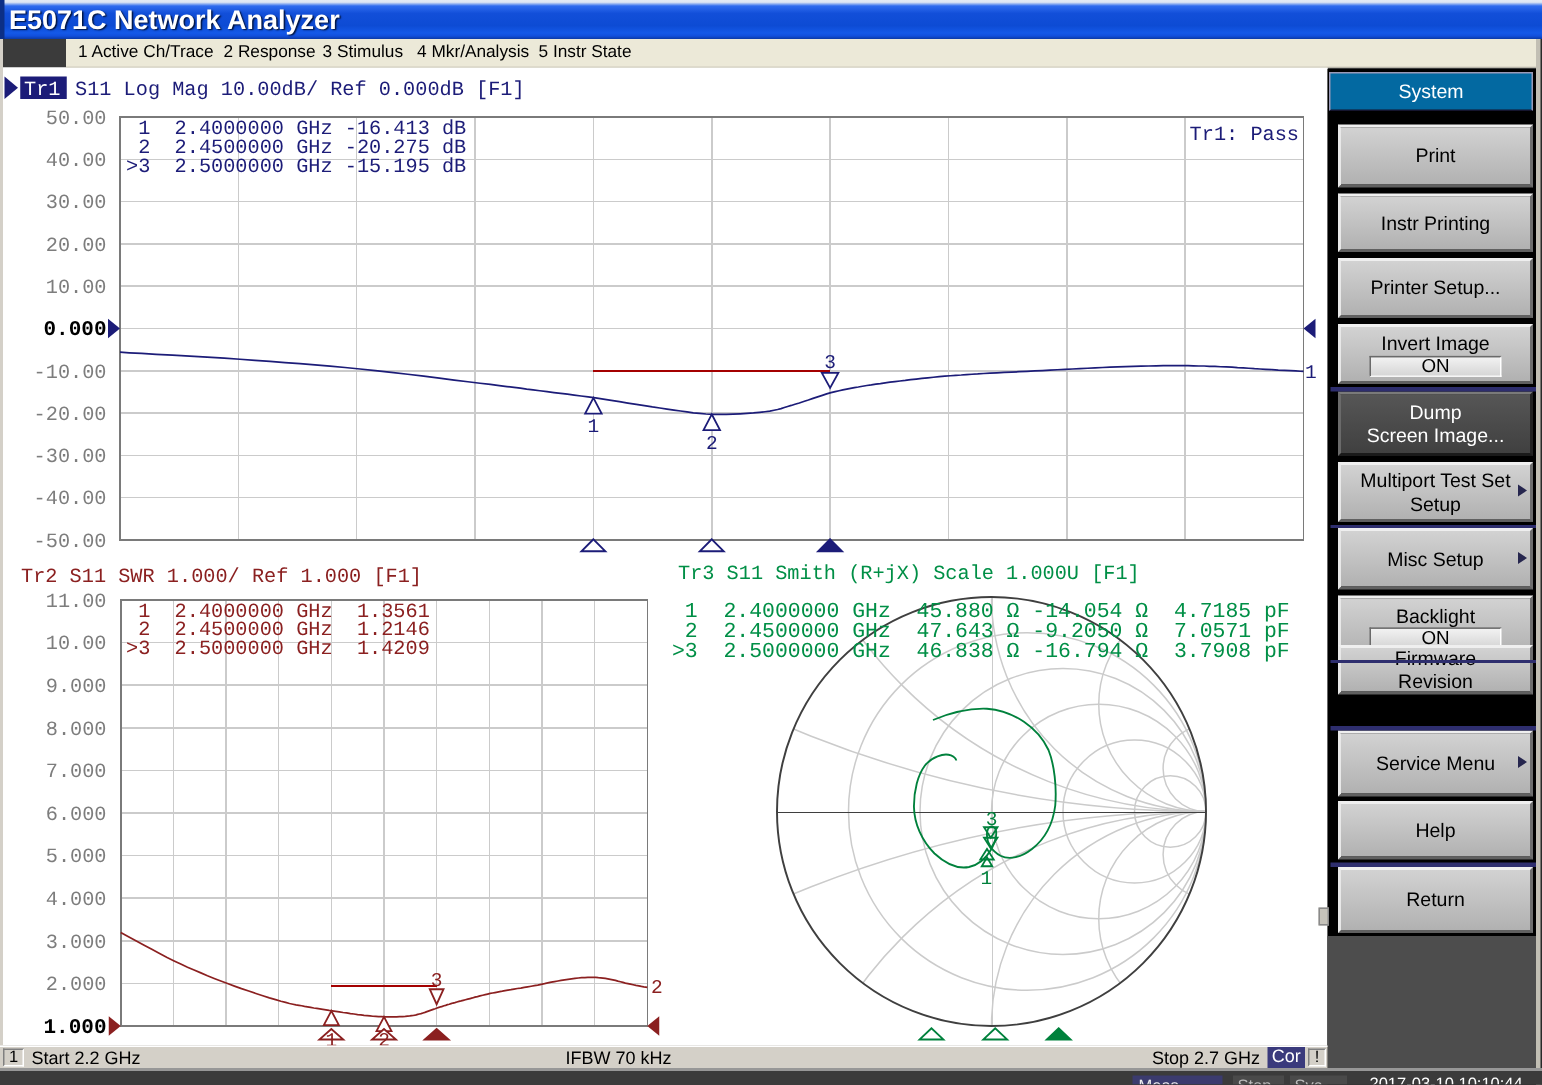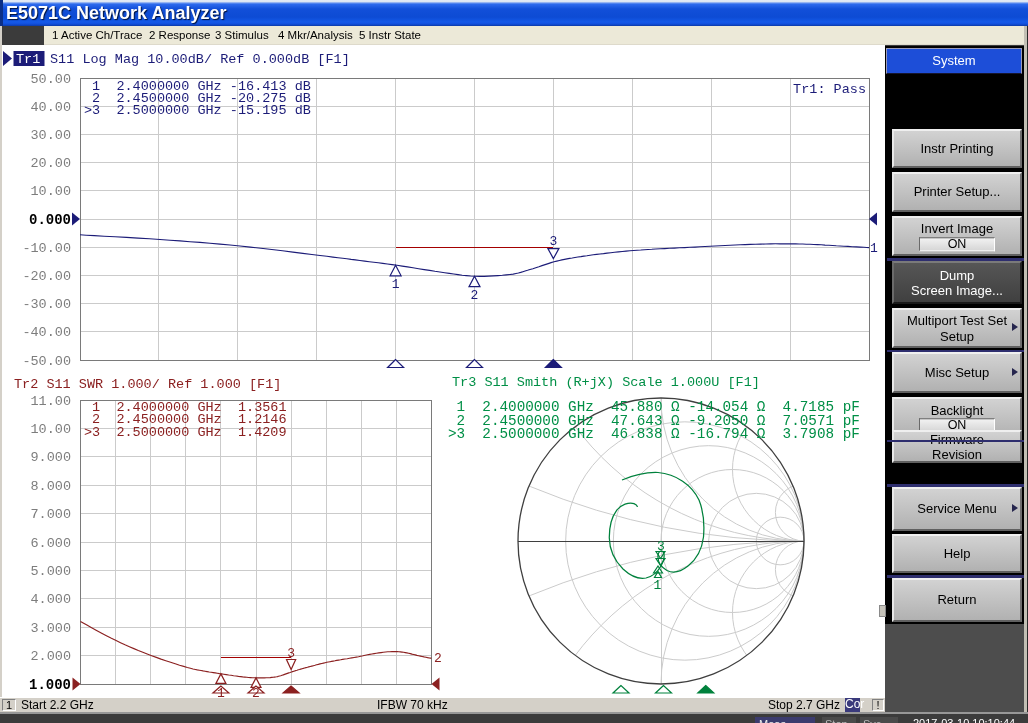--- a/index.html
+++ b/index.html
@@ -11,31 +11,31 @@
   font-size:11.5px; color:#000; line-height:19px; border-bottom:1px solid #dedacb;margin-left:44px; }
 #menubar span { position:absolute; top:0; }
 #screen { position:absolute; left:0; top:45px; width:885px; height:652px; background:#fff; }
 #sidebar { position:absolute; left:885px; top:46px; width:143px; height:677px; background:#000; }
 .skey { position:absolute; left:7px; width:130px; background:linear-gradient(180deg,#d2d2d2,#b1b1b1);
   border-top:2px solid #efefef; border-left:2px solid #e8e8e8; border-right:2px solid #6e6e6e;
   border-bottom:2px solid #606060; color:#000; font-size:13px; text-align:center; }
 .skey.dark { background:linear-gradient(180deg,#565656,#404040); color:#fff;
   border-top:2px solid #7a7a7a; border-left:2px solid #6a6a6a; border-right:2px solid #222; border-bottom:2px solid #1a1a1a; }
 .sklines { position:absolute; left:0; right:0; top:50%; transform:translateY(-50%); line-height:15.5px; }
-.onbox { width:76px; margin:0 auto; height:14px; line-height:13px; font-size:12.5px;
+.onbox { width:88px; margin:0 auto; height:14px; line-height:13px; font-size:12.5px;
   background:linear-gradient(180deg,#f2f2f2,#d6d6d6); border:1px solid; border-color:#6a6a6a #fff #fff #6a6a6a; }
 .arr { position:absolute; right:2px; top:50%; margin-top:-5px; width:0; height:0;
   border-left:6px solid #26264e; border-top:4px solid transparent; border-bottom:4px solid transparent; }
 #rightedge { position:absolute; left:1024px; top:26px; width:4px; height:697px; background:#c2bfb4; border-right:1px solid #2a2a2a; }
 #statusbar { position:absolute; left:0; top:697px; width:885px; height:15px; background:#d4d0c8;
   border-top:1px solid #fff; font-size:12px; color:#000; }
 #statusbar .t { position:absolute; top:0; line-height:14px; }
 #chanbox { position:absolute; left:2px; top:1px; width:14px; height:12px; border:1px solid;
   border-color:#808080 #fff #fff #808080; text-align:center; line-height:11px; font-size:11px; }
-#corbox { position:absolute; left:845px; top:0px; width:15px; height:14px; background:#3a3a7c; color:#fff;
+#corbox { position:absolute; left:845px; top:0px; width:25px; height:14px; background:#3a3a7c; color:#fff;
   text-align:center; line-height:13px; font-size:12px; }
 #exbox { position:absolute; left:872px; top:1px; width:12px; height:12px; border:1px solid;
   border-color:#808080 #fff #fff #808080; text-align:center; line-height:11px; font-size:11px; }
 #bottombar { position:absolute; left:0; top:712px; width:1028px; height:11px; background:#3b3b3b;
   border-top:2px solid #979797; overflow:hidden; }
 #bottombar div { position:absolute; font-size:11px; line-height:14px; }
 svg text { white-space:pre; }
 </style></head>
 <body>
 <div id="page">
@@ -193,22 +193,27 @@
   <div style="position:absolute;left:0;top:0;width:3px;height:26px;background:#0c2f86;"></div>
   <div id="menubar">
     <span style="left:8px">1 Active Ch/Trace</span>
     <span style="left:105px">2 Response</span>
     <span style="left:171px">3 Stimulus</span>
     <span style="left:234px">4 Mkr/Analysis</span>
     <span style="left:315px">5 Instr State</span>
     <span style="left:985px">Resize</span>
   </div>
   <div id="sidebar">
-<div class="skey" style="top:2px;height:26px;background:#1d4ed8;border:1px solid #9a9ab8;border-bottom-color:#15152e;left:1px;width:136px;">
+<div class="skey" style="top:2px;height:26px;background:#0369a1;border:1px solid #9a9ab8;border-bottom-color:#15152e;left:1px;width:136px;">
         <div class="sklines" style="color:#fff;">System</div>
+      </div>
+<div class="skey" style="top:37px;height:42px;">
+        <div class="sklines">
+          <div>Print</div>
+        </div>
       </div>
 <div class="skey" style="top:83px;height:39px;">
         <div class="sklines">
           <div>Instr Printing</div>
         </div>
       </div>
 <div class="skey" style="top:126px;height:40px;">
         <div class="sklines">
           <div>Printer Setup...</div>
         </div>

